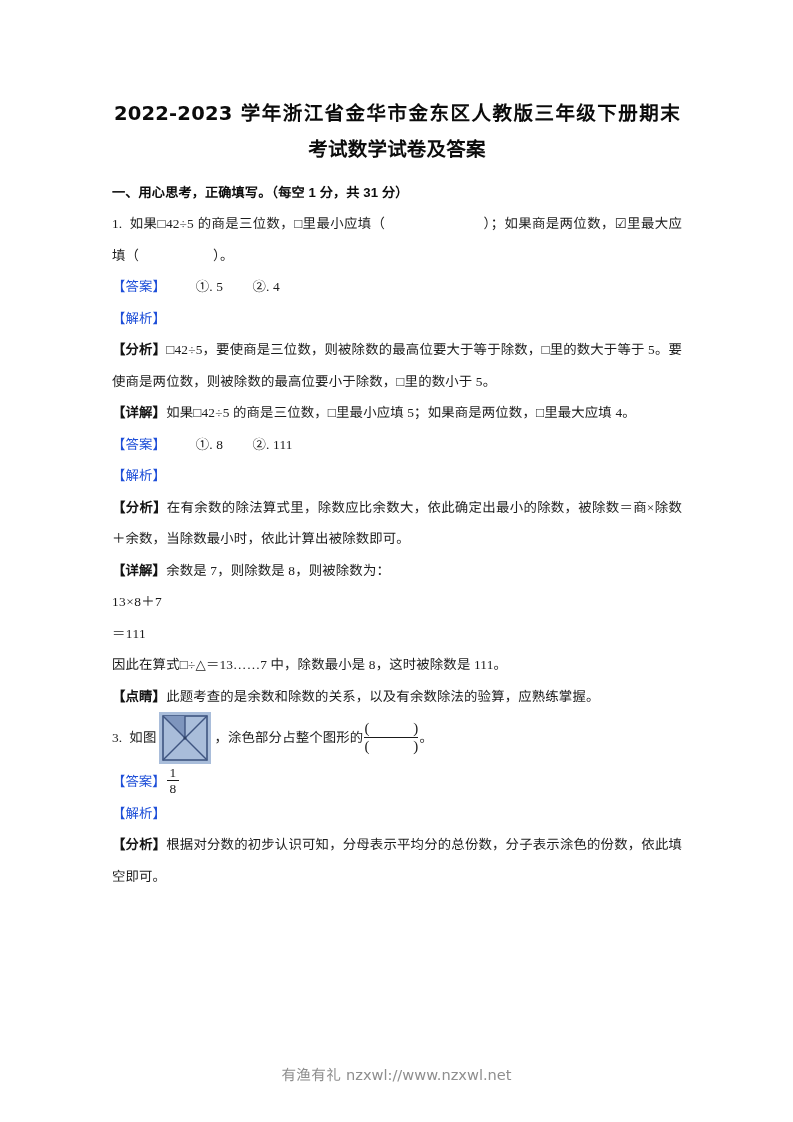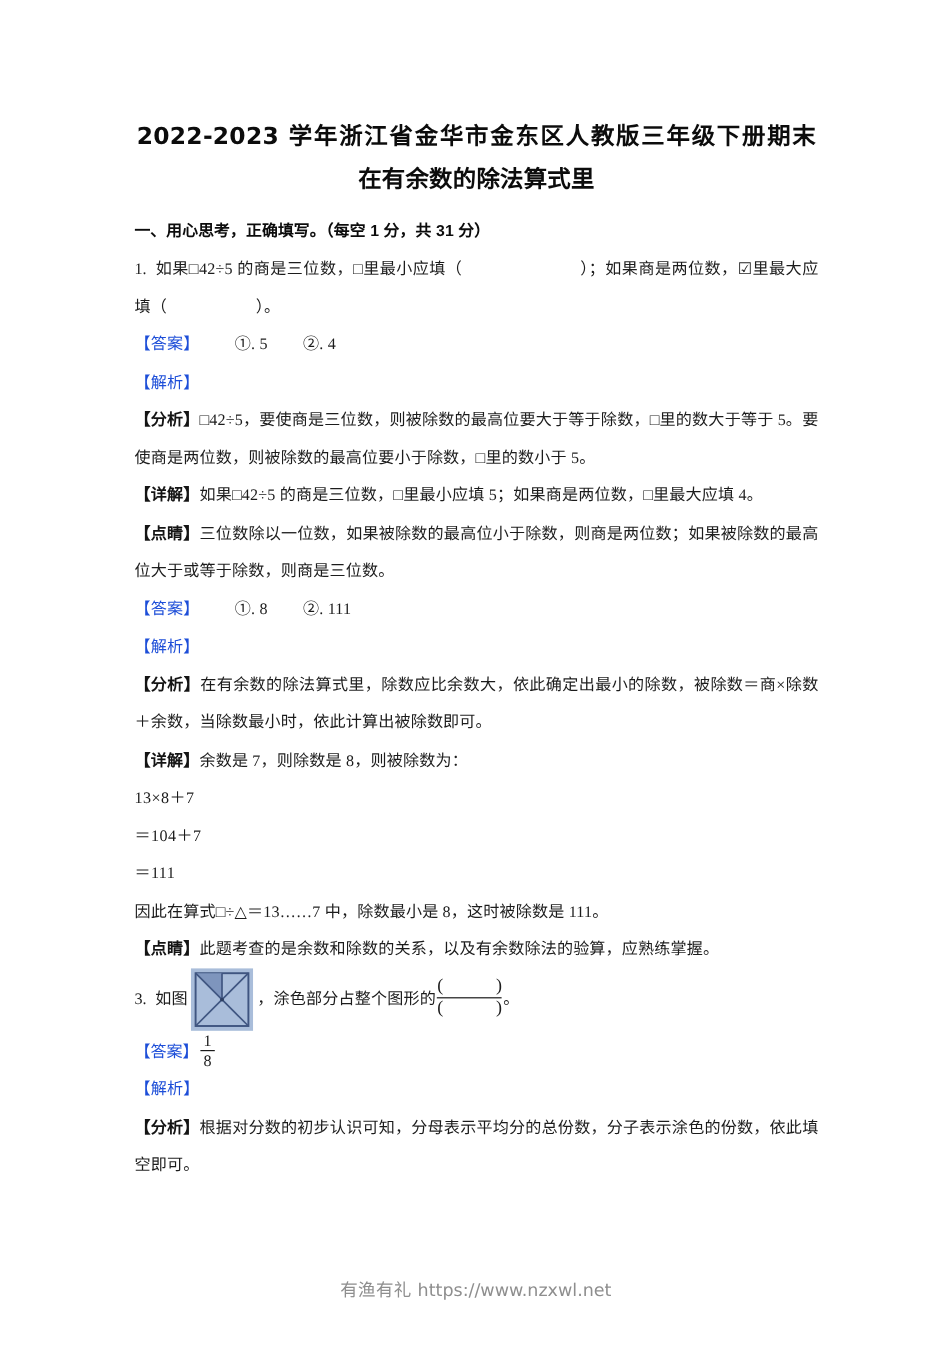--- a/index.html
+++ b/index.html
@@ -158,21 +158,21 @@
   .footer .url { letter-spacing: 0px; }
 </style>
 </head>
 <body>
 
 <div class="page">
   <div class="content">
 
     <h1 class="doc-title">
       <span class="line1">2022-2023 学年浙江省金华市金东区人教版三年级下册期末</span>
-      <span class="line2">在有余数的除法算式里</span>
+      <span class="line2">考试数学试卷及答案</span>
     </h1>
 
     <div class="section-head">一、用心思考，正确填写。（每空 1 分，共 31 分）</div>
 
     <p class="para q">
       <span>1.</span>&nbsp;
       <span>如果□42÷5 的商是三位数，□里最小应填（</span><span class="gap-lg"></span><span>）；如果商是两位数，☑里最大应</span>
       <span>填（</span><span class="gap-md"></span><span>）。</span>
     </p>
 
@@ -187,23 +187,20 @@
     </p>
 
     <p class="para">
       <span class="lbl-dark">【分析】</span><span>□42÷5，要使商是三位数，则被除数的最高位要大于等于除数，□里的数大于等于 5。要使商是两位数，则被除数的最高位要小于除数，□里的数小于 5。</span>
     </p>
 
     <p class="para">
       <span class="lbl-dark">【详解】</span><span>如果□42÷5 的商是三位数，□里最小应填 5；如果商是两位数，□里最大应填 4。</span>
     </p>
 
-    <p class="para">
-      <span class="lbl-dark">【点睛】</span><span>三位数除以一位数，如果被除数的最高位小于除数，则商是两位数；如果被除数的最高位大于或等于除数，则商是三位数。</span>
-    </p>
 
 
     <p class="para">
       <span class="lbl">【答案】</span><span class="gap-sm"></span>
       <span>①. 8</span><span class="gap-sm"></span>
       <span>②. 111</span>
     </p>
 
     <p class="para">
       <span class="lbl">【解析】</span>
@@ -211,21 +208,20 @@
 
     <p class="para">
       <span class="lbl-dark">【分析】</span><span>在有余数的除法算式里，除数应比余数大，依此确定出最小的除数，被除数＝商×除数＋余数，当除数最小时，依此计算出被除数即可。</span>
     </p>
 
     <p class="para">
       <span class="lbl-dark">【详解】</span><span>余数是 7，则除数是 8，则被除数为：</span>
     </p>
 
     <p class="eq-line">13×8＋7</p>
-    <p class="eq-line">＝104＋7</p>
     <p class="eq-line">＝111</p>
 
     <p class="para">因此在算式□÷△＝13……7 中，除数最小是 8，这时被除数是 111。</p>
 
     <p class="para">
       <span class="lbl-dark">【点睛】</span><span>此题考查的是余数和除数的关系，以及有余数除法的验算，应熟练掌握。</span>
     </p>
 
     <p class="para q">
       <span>3.</span>&nbsp;
@@ -265,15 +261,15 @@
     </p>
 
     <p class="para">
       <span class="lbl-dark">【分析】</span><span>根据对分数的初步认识可知，分母表示平均分的总份数，分子表示涂色的份数，依此填空即可。</span>
     </p>
 
   </div>
 
   <div class="footer">
     <span>有渔有礼</span>
-    <span class="url">https://www.nzxwl.net</span>
+    <span class="url">nzxwl://www.nzxwl.net</span>
   </div>
 </div>
 
 </body></html>

